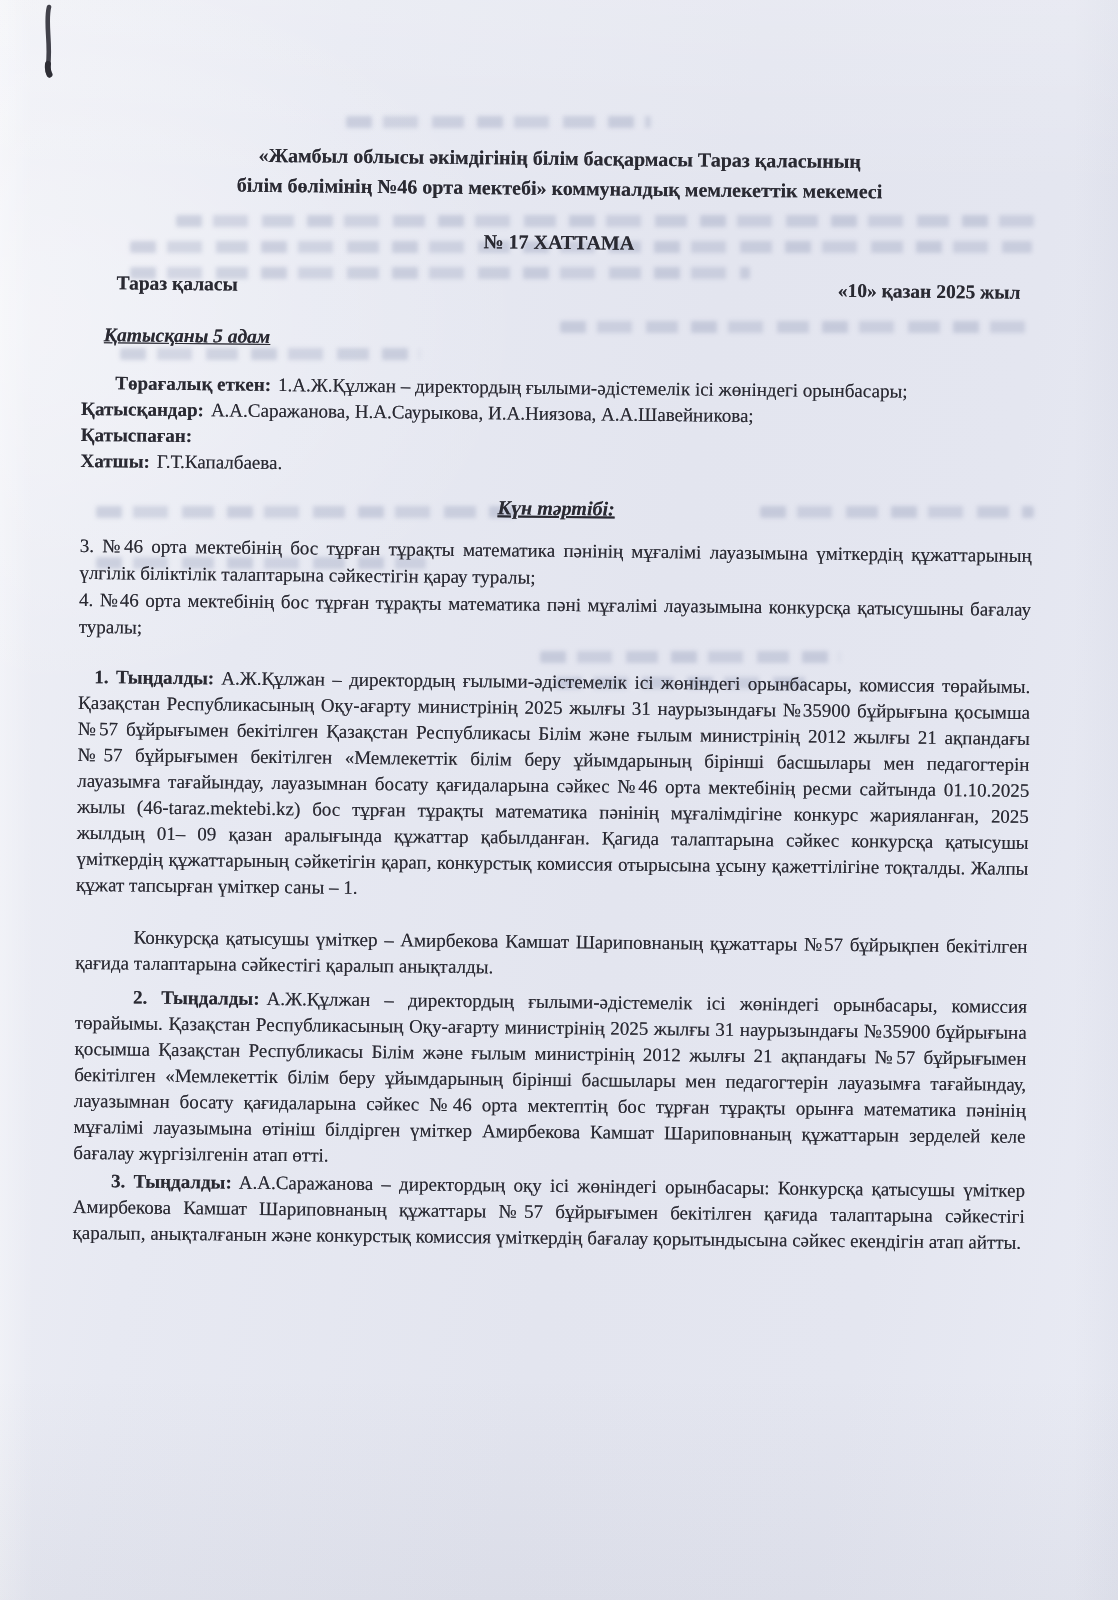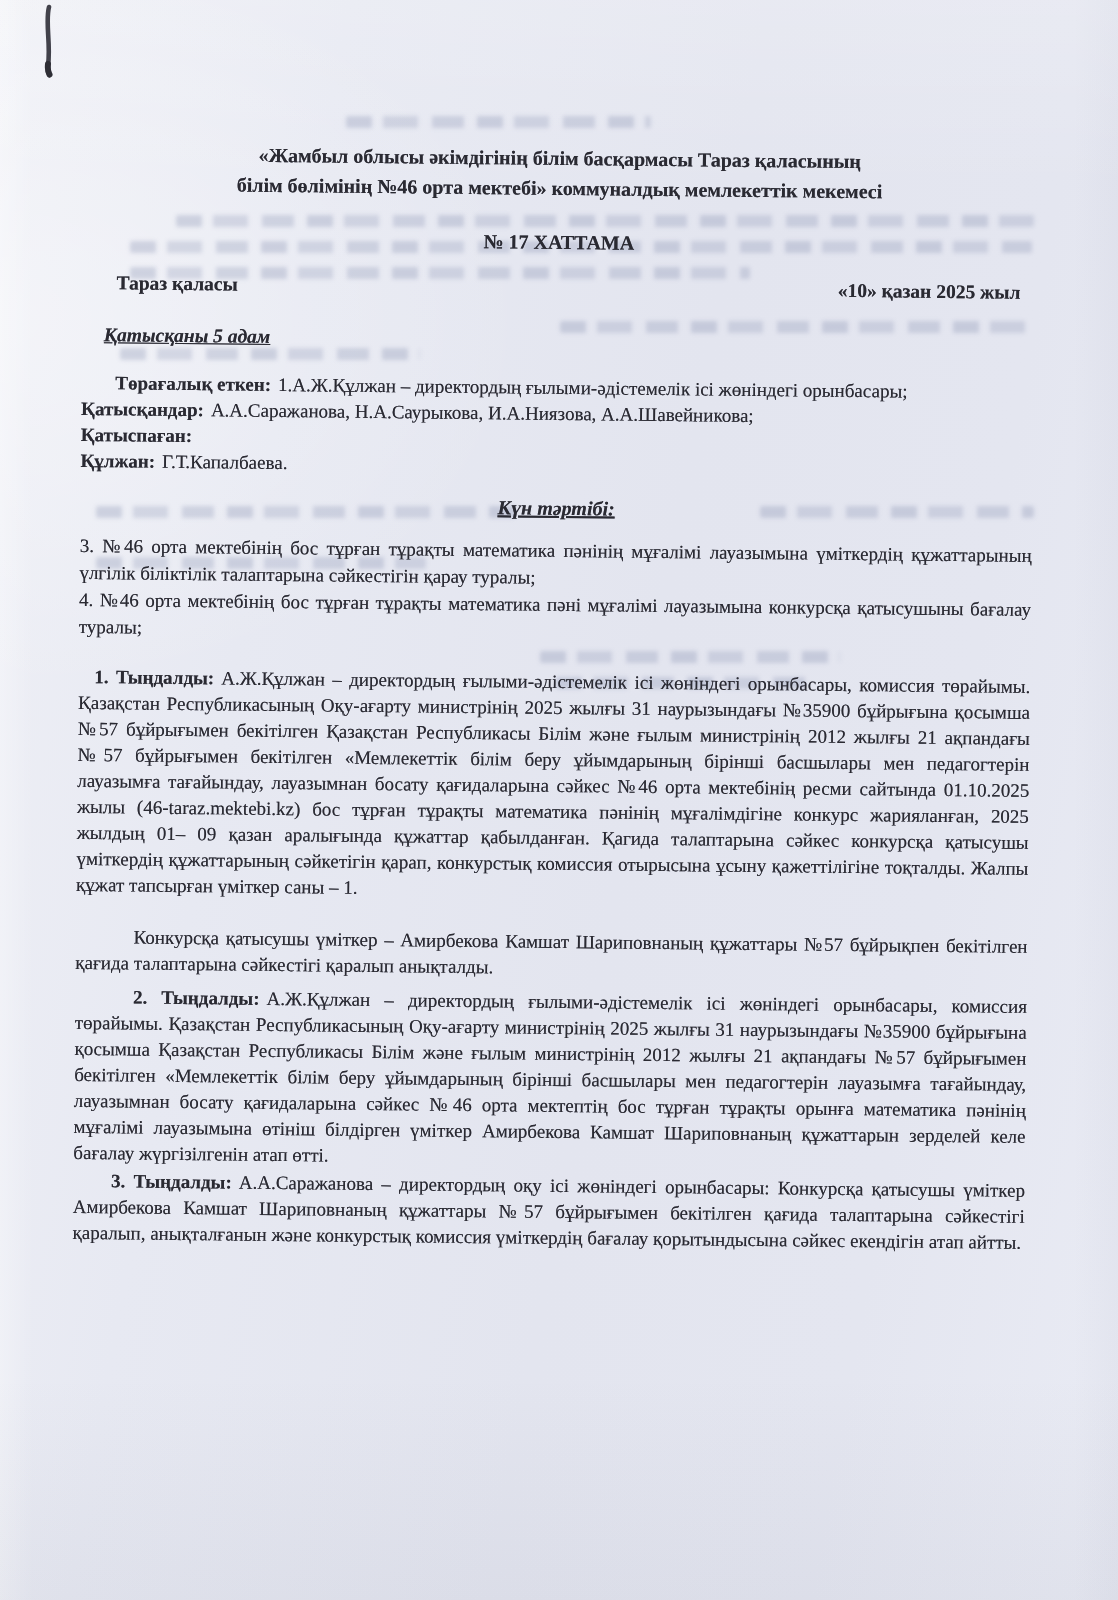--- a/index.html
+++ b/index.html
@@ -111,21 +111,21 @@
     <p class="chair">
       <strong class="lbl">Төрағалық еткен:</strong><span>1.А.Ж.Құлжан – директордың ғылыми-әдістемелік ісі жөніндегі орынбасары;</span>
     </p>
     <p>
       <strong class="lbl">Қатысқандар:</strong><span>А.А.Саражанова, Н.А.Саурыкова, И.А.Ниязова, А.А.Шавейникова;</span>
     </p>
     <p>
       <strong class="lbl">Қатыспаған:</strong><span></span>
     </p>
     <p>
-      <strong class="lbl">Құлжан:</strong><span>Г.Т.Капалбаева.</span>
+      <strong class="lbl">Хатшы:</strong><span>Г.Т.Капалбаева.</span>
     </p>
   </div>
 
   <p class="agenda-heading">
     <span>Күн тәртібі:</span>
   </p>
 
   <div class="agenda">
     <p>3. №46 орта мектебінің бос тұрған тұрақты математика пәнінің мұғалімі лауазымына үміткердің құжаттарының үлгілік біліктілік талаптарына сәйкестігін қарау туралы;</p>
     <p>4. №46 орта мектебінің бос тұрған тұрақты математика пәні мұғалімі лауазымына конкурсқа қатысушыны бағалау туралы;</p>

